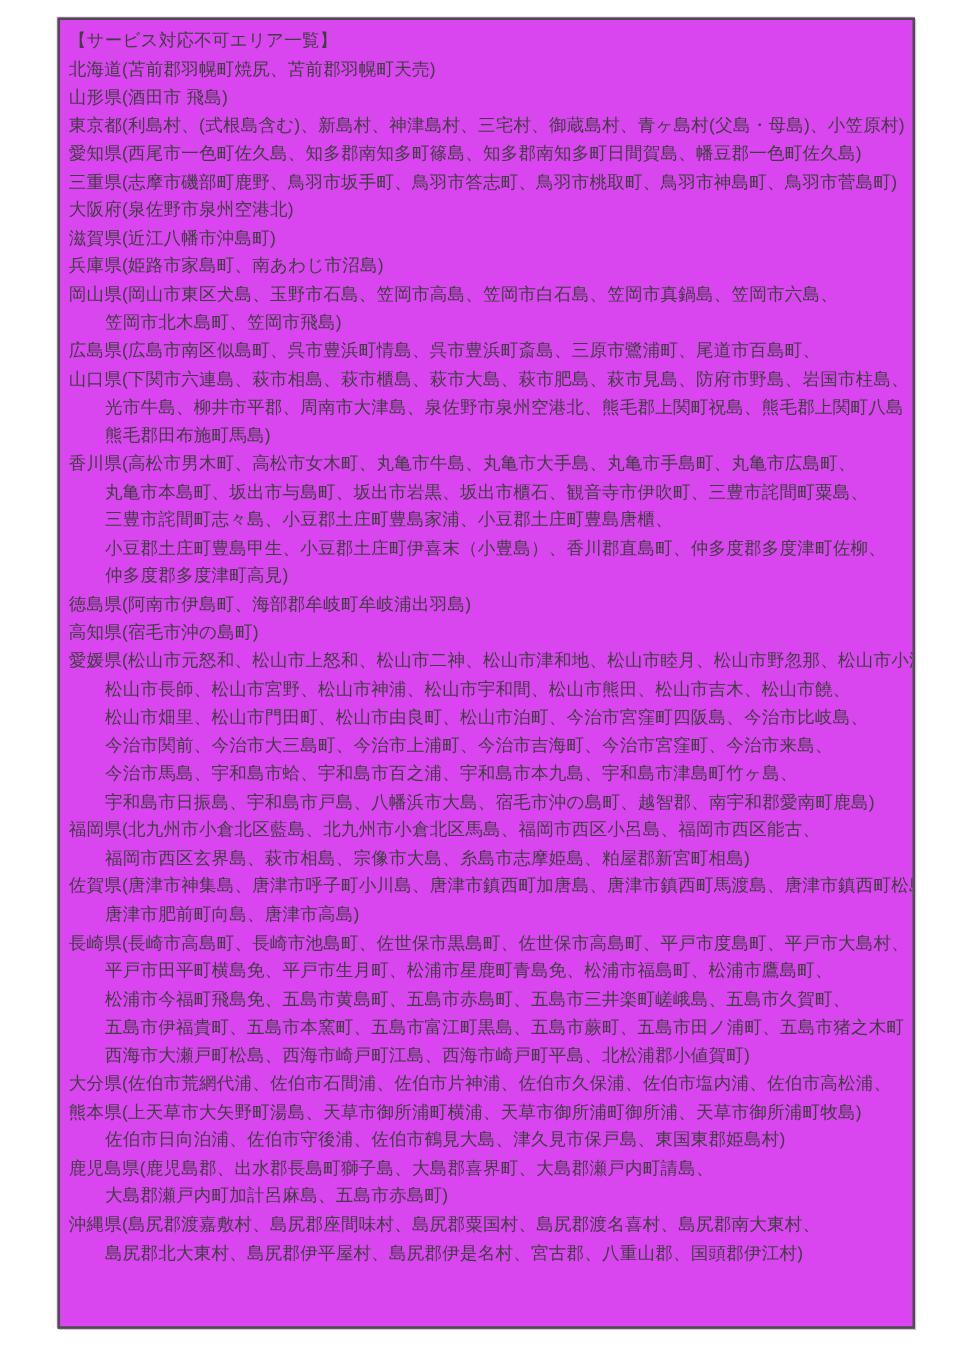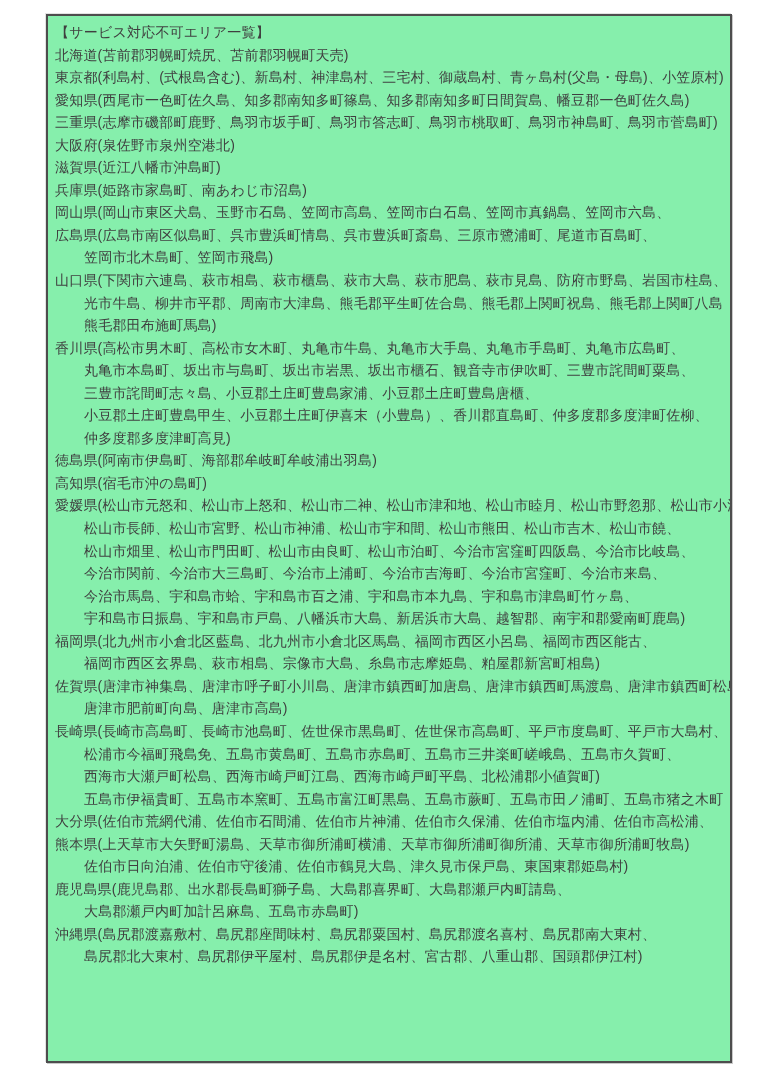--- a/index.html
+++ b/index.html
@@ -18,21 +18,21 @@
     background: #ffffff;
   }
   .doc-frame {
     position: absolute;
     left: 46px;
     top: 14px;
     right: 40px;
     bottom: 17px;
     border: 2px solid #4d4d4d;
     box-shadow: 1px 1px 0 #c9c9c9, -1px -1px 0 #e3e3e3;
-    background: #86efac;
+    background: #d946ef;
     box-sizing: border-box;
     padding: 5px 6px 4px 7px;
     overflow: hidden;
   }
   .line {
     font-size: 14px;
     line-height: 22.55px;
     height: 22.55px;
     color: #3f3f3f;
     letter-spacing: 0.2px;
@@ -46,53 +46,55 @@
   }
 </style>
 </head>
 <body>
 
 <div class="page">
   <div class="doc-frame">
     <div class="line doc-title">【サービス対応不可エリア一覧】</div>
     <div>
         <div class="line">北海道(苫前郡羽幌町焼尻、苫前郡羽幌町天売)</div>
+        <div class="line">山形県(酒田市 飛島)</div>
         <div class="line">東京都(利島村、(式根島含む)、新島村、神津島村、三宅村、御蔵島村、青ヶ島村(父島・母島)、小笠原村)</div>
         <div class="line">愛知県(西尾市一色町佐久島、知多郡南知多町篠島、知多郡南知多町日間賀島、幡豆郡一色町佐久島)</div>
         <div class="line">三重県(志摩市磯部町鹿野、鳥羽市坂手町、鳥羽市答志町、鳥羽市桃取町、鳥羽市神島町、鳥羽市菅島町)</div>
         <div class="line">大阪府(泉佐野市泉州空港北)</div>
         <div class="line">滋賀県(近江八幡市沖島町)</div>
         <div class="line">兵庫県(姫路市家島町、南あわじ市沼島)</div>
         <div class="line">岡山県(岡山市東区犬島、玉野市石島、笠岡市高島、笠岡市白石島、笠岡市真鍋島、笠岡市六島、</div>
+        <div class="line indent">笠岡市北木島町、笠岡市飛島)</div>
         <div class="line">広島県(広島市南区似島町、呉市豊浜町情島、呉市豊浜町斎島、三原市鷺浦町、尾道市百島町、</div>
-        <div class="line indent">笠岡市北木島町、笠岡市飛島)</div>
         <div class="line">山口県(下関市六連島、萩市相島、萩市櫃島、萩市大島、萩市肥島、萩市見島、防府市野島、岩国市柱島、</div>
-        <div class="line indent">光市牛島、柳井市平郡、周南市大津島、熊毛郡平生町佐合島、熊毛郡上関町祝島、熊毛郡上関町八島</div>
+        <div class="line indent">光市牛島、柳井市平郡、周南市大津島、泉佐野市泉州空港北、熊毛郡上関町祝島、熊毛郡上関町八島</div>
         <div class="line indent">熊毛郡田布施町馬島)</div>
         <div class="line">香川県(高松市男木町、高松市女木町、丸亀市牛島、丸亀市大手島、丸亀市手島町、丸亀市広島町、</div>
         <div class="line indent">丸亀市本島町、坂出市与島町、坂出市岩黒、坂出市櫃石、観音寺市伊吹町、三豊市詫間町粟島、</div>
         <div class="line indent">三豊市詫間町志々島、小豆郡土庄町豊島家浦、小豆郡土庄町豊島唐櫃、</div>
         <div class="line indent">小豆郡土庄町豊島甲生、小豆郡土庄町伊喜末（小豊島）、香川郡直島町、仲多度郡多度津町佐柳、</div>
         <div class="line indent">仲多度郡多度津町高見)</div>
         <div class="line">徳島県(阿南市伊島町、海部郡牟岐町牟岐浦出羽島)</div>
         <div class="line">高知県(宿毛市沖の島町)</div>
         <div class="line">愛媛県(松山市元怒和、松山市上怒和、松山市二神、松山市津和地、松山市睦月、松山市野忽那、松山市小浜</div>
         <div class="line indent">松山市長師、松山市宮野、松山市神浦、松山市宇和間、松山市熊田、松山市吉木、松山市饒、</div>
         <div class="line indent">松山市畑里、松山市門田町、松山市由良町、松山市泊町、今治市宮窪町四阪島、今治市比岐島、</div>
         <div class="line indent">今治市関前、今治市大三島町、今治市上浦町、今治市吉海町、今治市宮窪町、今治市来島、</div>
         <div class="line indent">今治市馬島、宇和島市蛤、宇和島市百之浦、宇和島市本九島、宇和島市津島町竹ヶ島、</div>
-        <div class="line indent">宇和島市日振島、宇和島市戸島、八幡浜市大島、新居浜市大島、越智郡、南宇和郡愛南町鹿島)</div>
+        <div class="line indent">宇和島市日振島、宇和島市戸島、八幡浜市大島、宿毛市沖の島町、越智郡、南宇和郡愛南町鹿島)</div>
         <div class="line">福岡県(北九州市小倉北区藍島、北九州市小倉北区馬島、福岡市西区小呂島、福岡市西区能古、</div>
         <div class="line indent">福岡市西区玄界島、萩市相島、宗像市大島、糸島市志摩姫島、粕屋郡新宮町相島)</div>
         <div class="line">佐賀県(唐津市神集島、唐津市呼子町小川島、唐津市鎮西町加唐島、唐津市鎮西町馬渡島、唐津市鎮西町松島</div>
         <div class="line indent">唐津市肥前町向島、唐津市高島)</div>
         <div class="line">長崎県(長崎市高島町、長崎市池島町、佐世保市黒島町、佐世保市高島町、平戸市度島町、平戸市大島村、</div>
+        <div class="line indent">平戸市田平町横島免、平戸市生月町、松浦市星鹿町青島免、松浦市福島町、松浦市鷹島町、</div>
         <div class="line indent">松浦市今福町飛島免、五島市黄島町、五島市赤島町、五島市三井楽町嵯峨島、五島市久賀町、</div>
+        <div class="line indent">五島市伊福貴町、五島市本窯町、五島市富江町黒島、五島市蕨町、五島市田ノ浦町、五島市猪之木町</div>
         <div class="line indent">西海市大瀬戸町松島、西海市崎戸町江島、西海市崎戸町平島、北松浦郡小値賀町)</div>
-        <div class="line indent">五島市伊福貴町、五島市本窯町、五島市富江町黒島、五島市蕨町、五島市田ノ浦町、五島市猪之木町</div>
         <div class="line">大分県(佐伯市荒網代浦、佐伯市石間浦、佐伯市片神浦、佐伯市久保浦、佐伯市塩内浦、佐伯市高松浦、</div>
         <div class="line">熊本県(上天草市大矢野町湯島、天草市御所浦町横浦、天草市御所浦町御所浦、天草市御所浦町牧島)</div>
         <div class="line indent">佐伯市日向泊浦、佐伯市守後浦、佐伯市鶴見大島、津久見市保戸島、東国東郡姫島村)</div>
         <div class="line">鹿児島県(鹿児島郡、出水郡長島町獅子島、大島郡喜界町、大島郡瀬戸内町請島、</div>
         <div class="line indent">大島郡瀬戸内町加計呂麻島、五島市赤島町)</div>
         <div class="line">沖縄県(島尻郡渡嘉敷村、島尻郡座間味村、島尻郡粟国村、島尻郡渡名喜村、島尻郡南大東村、</div>
         <div class="line indent">島尻郡北大東村、島尻郡伊平屋村、島尻郡伊是名村、宮古郡、八重山郡、国頭郡伊江村)</div>
       </div>
   </div>
 </div>

